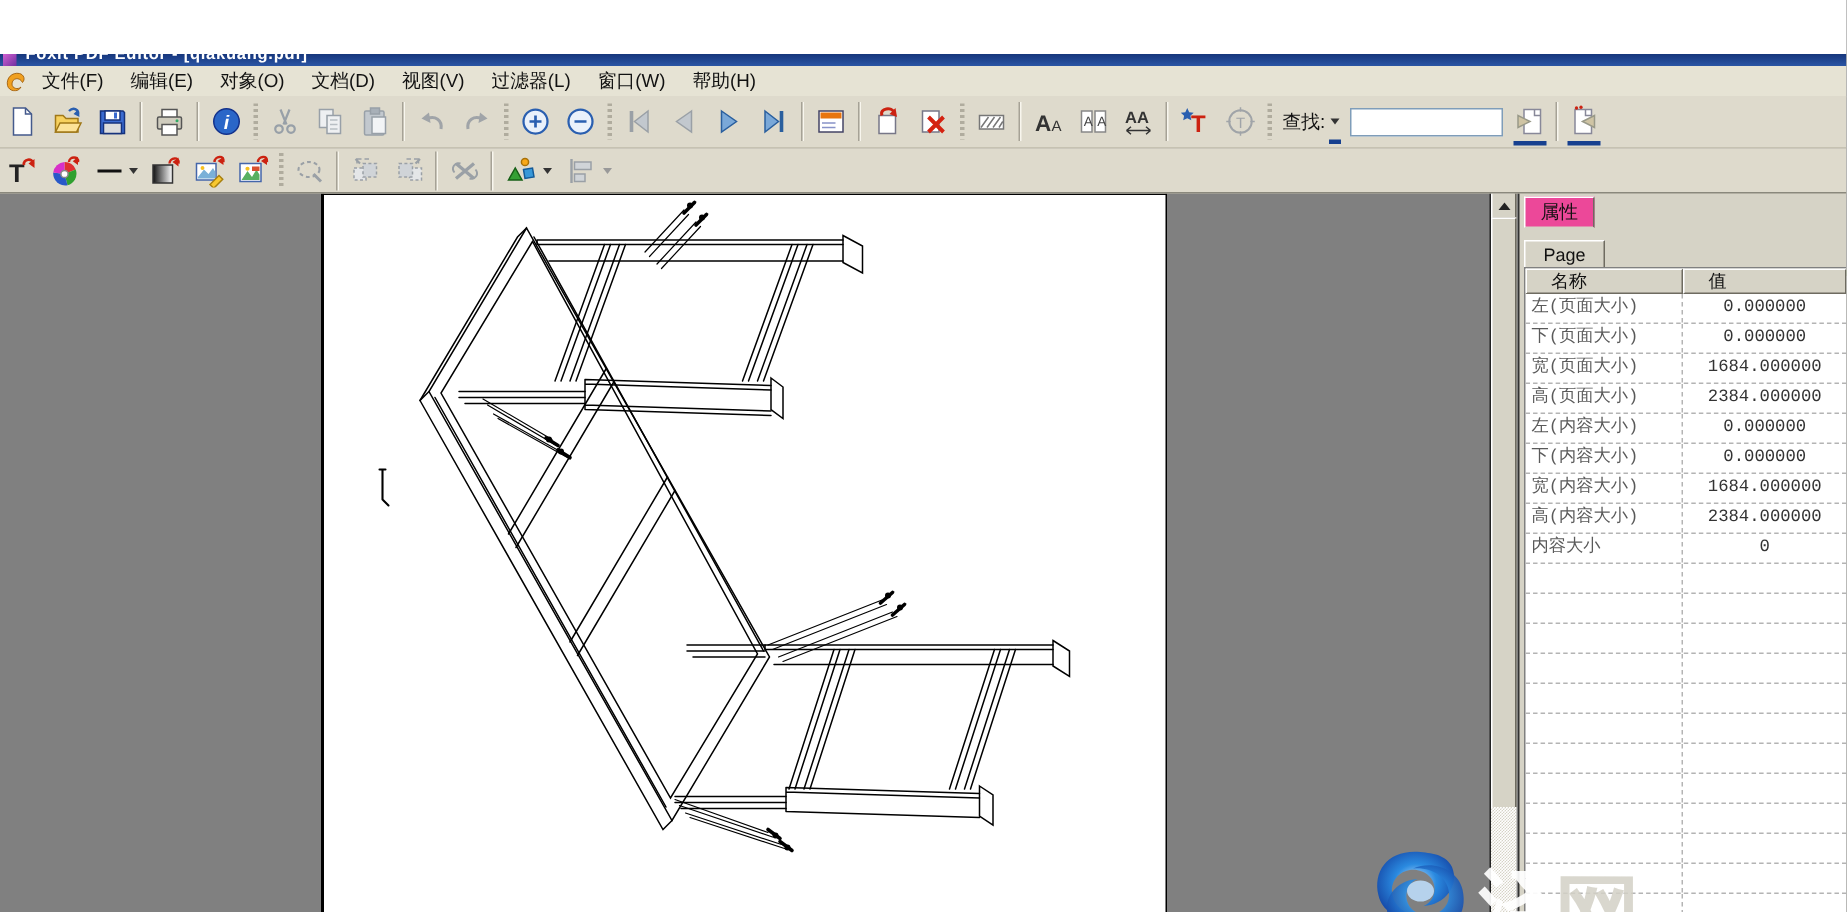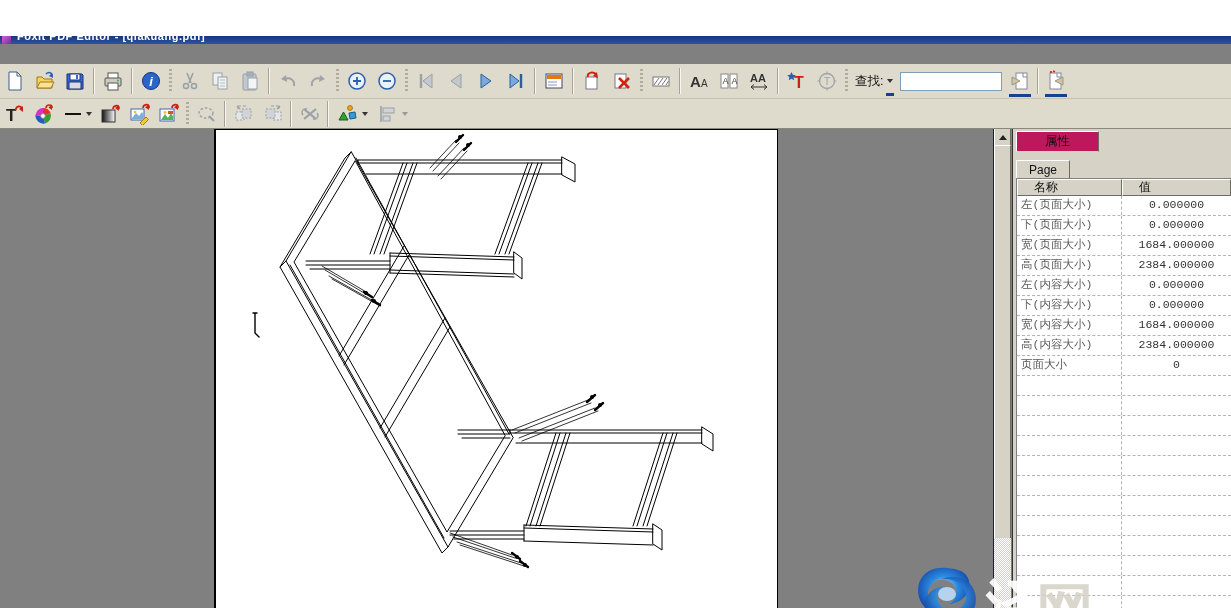--- a/index.html
+++ b/index.html
@@ -51,21 +51,21 @@
   .sthumb{position:absolute;left:0;top:17px;width:15px;height:392px;background:#d6d3c6;
         border:1px solid;border-color:#fff #6e6b60 #6e6b60 #fff;}
   .strack{position:absolute;left:0;top:410px;bottom:0;width:17px;background:#fff;
         background-image:linear-gradient(45deg,#d6d3c6 25%,transparent 25%,transparent 75%,#d6d3c6 75%),
                          linear-gradient(45deg,#d6d3c6 25%,transparent 25%,transparent 75%,#d6d3c6 75%);
         background-size:2px 2px;background-position:0 0,1px 1px;}
   
   #panel{position:absolute;left:1012px;right:0;top:0;bottom:0;background:#d6d3c6;
          border-left:1px solid #333;}
   .ptitle-row{position:absolute;left:3px;right:0;top:3px;height:21px;}
-  .ptab1{display:inline-block;height:19px;line-height:19px;padding:0 28px;background:#be185d;
+  .ptab1{display:inline-block;height:19px;line-height:19px;padding:0 10px;background:#ec4899;
          border:1px solid;border-color:#fff #6e6b60 #d6d3c6 #fff;font-size:12.5px;color:#111;}
   .ptabs2{position:absolute;left:3px;right:0;top:32px;height:20px;border-bottom:4px solid #4d7c0f;}
   .ptab2{display:inline-block;height:19px;line-height:19px;padding:0 12px;background:#d6d3c6;
          border:1px solid;border-color:#fff #6e6b60 #9a968a #fff;font-size:12px;color:#111;}
   #ptable{position:absolute;left:3px;right:0;top:50px;bottom:0;background:#fff;
          border:1px solid #808080;border-right:none;border-bottom:none;overflow:hidden;}
   .phead{display:flex;height:17px;background:#d6d3c6;}
   .phcell{border:1px solid;border-color:#fff #6e6b60 #6e6b60 #fff;font-size:12px;color:#111;
          padding:0 16px;line-height:15px;box-sizing:border-box;}
   .phcell.n{width:105px;}
@@ -88,20 +88,33 @@
 </head>
 <body>
 
 <div id="app">
 
   <div class="titlebar">
     <div class="appicon"></div>
     <div class="ttext">Foxit PDF Editor  -  [qiakuang.pdf]</div>
   </div>
 
+  <div class="menubar">
+    <svg class="menuicon" viewBox="0 0 14 14">
+      <path d="M2 10C1 5 5 1 10 2c3 .7 4 4 2 6-2-4-7-3-7 1 0 3 4 4 6 2-2 4-8 3-9-1z" fill="#f0a020" stroke="#a06010" stroke-width=".6"></path>
+    </svg>
+    <div class="menuitem">文件(F)</div>
+    <div class="menuitem">编辑(E)</div>
+    <div class="menuitem">对象(O)</div>
+    <div class="menuitem">文档(D)</div>
+    <div class="menuitem">视图(V)</div>
+    <div class="menuitem">过滤器(L)</div>
+    <div class="menuitem">窗口(W)</div>
+    <div class="menuitem">帮助(H)</div>
+  </div>
 
   <div class="toolbar" id="tb1">
     <div class="tbtn">
       <svg width="22" height="22" viewBox="0 0 22 22">
         <path d="M5 2h8l4 4v14H5z" fill="#fff" stroke="#445a8c"></path>
           <path d="M13 2v4h4" fill="none" stroke="#445a8c"></path>
         </svg>
     </div>
     <div class="tbtn">
       <svg width="22" height="22" viewBox="0 0 22 22">
@@ -524,21 +537,21 @@
         </div>
         <div class="prow">
           <div class="pcell n">宽(内容大小)</div>
           <div class="pcell v">1684.000000</div>
         </div>
         <div class="prow">
           <div class="pcell n">高(内容大小)</div>
           <div class="pcell v">2384.000000</div>
         </div>
         <div class="prow">
-          <div class="pcell n">页面大小</div>
+          <div class="pcell n">内容大小</div>
           <div class="pcell v">0</div>
         </div>
         <div class="prow">
             <div class="pcell n"></div>
             <div class="pcell v"></div>
           </div>
         <div class="prow">
             <div class="pcell n"></div>
             <div class="pcell v"></div>
           </div>

